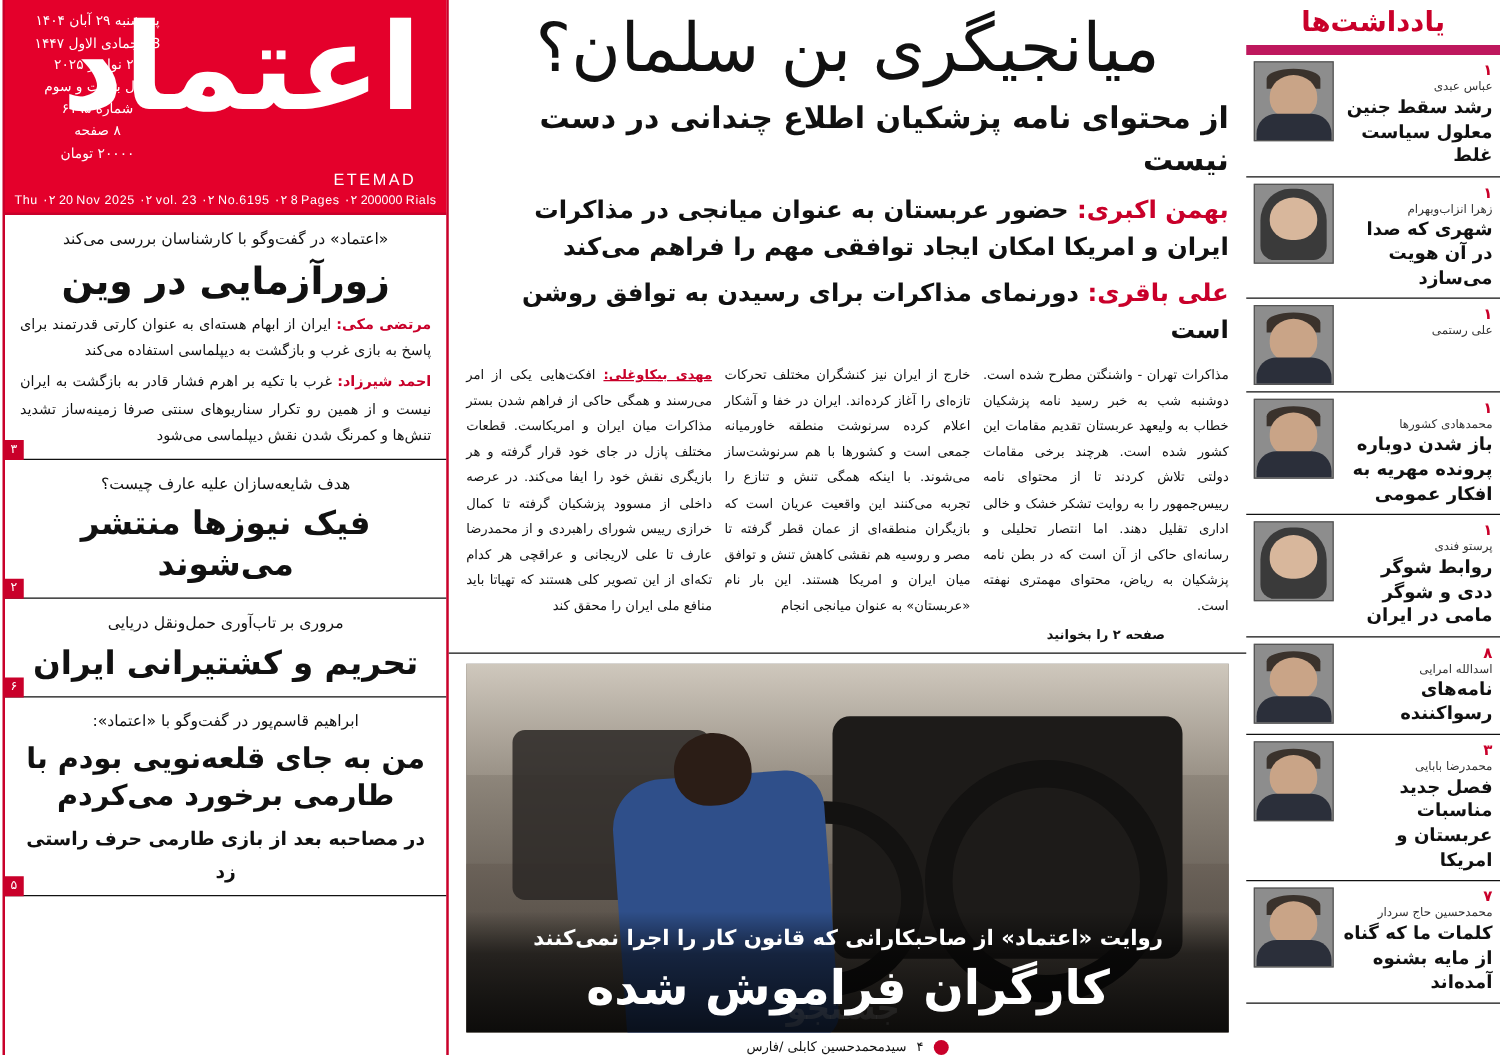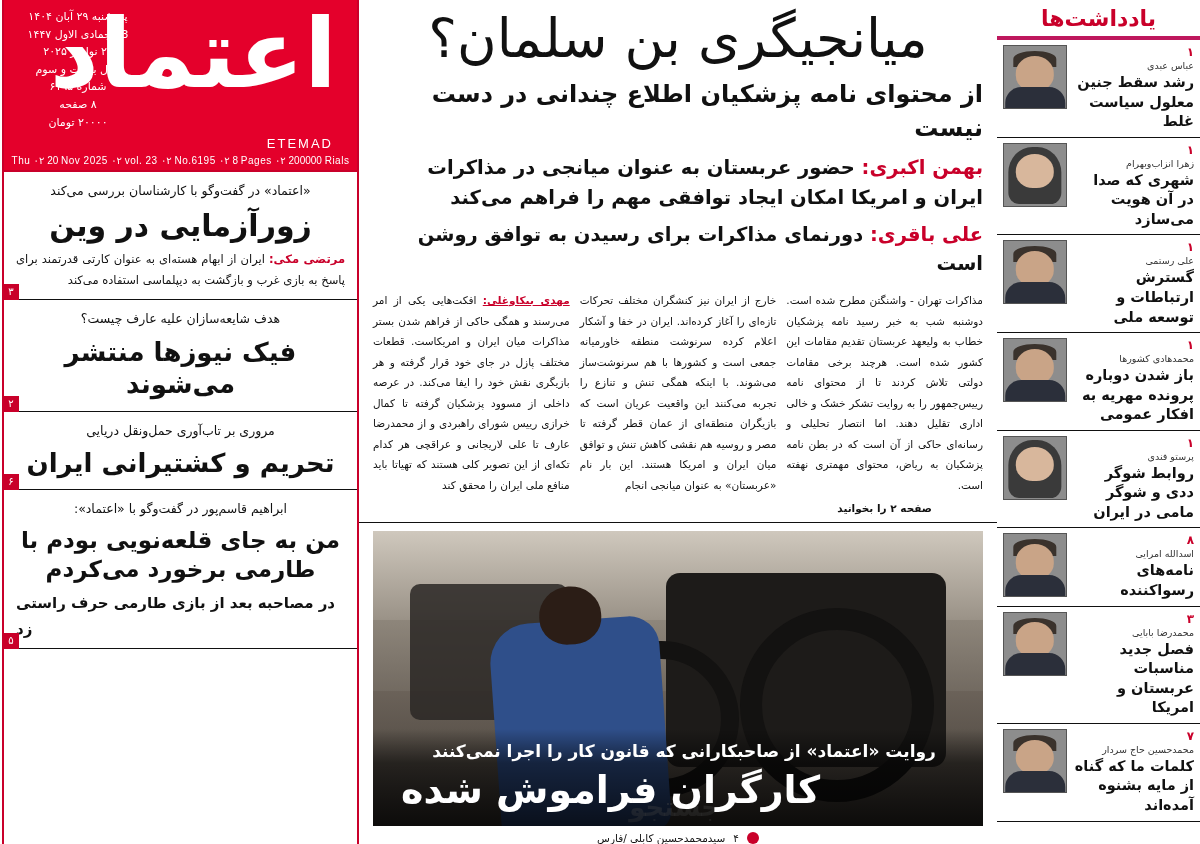--- a/index.html
+++ b/index.html
@@ -49,31 +49,31 @@
   .photo .sky{position:absolute;inset:0;background:
      linear-gradient(180deg,#b9b2a7 0%,#a59d91 14%,#8e867b 30%,#6e665d 58%,#4a443d 100%);}
   .photo .ground{position:absolute;left:0;right:0;bottom:0;height:46%;background:linear-gradient(180deg,#6b6259,#3f3a34);}
   .photo .wall{position:absolute;left:0;right:0;top:0;height:30%;background:linear-gradient(180deg,#cfc8bd,#9a9287);}
   .photo .bikeA{position:absolute;left:6%;top:18%;width:26%;height:46%;background:#2a2724;border-radius:10px;opacity:.85;}
   .photo .bikeB{position:absolute;right:6%;top:14%;width:46%;height:66%;background:#1d1b19;border-radius:14px;}
   .photo .wheel1{position:absolute;right:8%;bottom:8%;width:150px;height:150px;border:22px solid #131211;border-radius:50%;}
   .photo .wheel2{position:absolute;right:40%;bottom:10%;width:120px;height:120px;border:18px solid #131211;border-radius:50%;}
   .photo .worker{position:absolute;left:20%;top:30%;width:170px;height:215px;background:#2f4f8a;border-radius:40px 30px 18px 18px;transform:rotate(-4deg);}
   .photo .worker:after{content:"";position:absolute;left:52px;top:-34px;width:62px;height:58px;background:#2b1d16;border-radius:50% 50% 45% 45%;}
-  .photo .cap{position:absolute;left:0;right:0;bottom:0;padding:10px 16px 12px 28px;
+  .photo .cap{position:absolute;left:0;right:0;bottom:0;padding:10px 16px 12px 17px;
      background:linear-gradient(180deg,rgba(0,0,0,0) 0%,rgba(0,0,0,.55) 35%,rgba(0,0,0,.8) 100%);color:#fff;}
   .photo .cap .line1{font-size:17px;text-align:center;font-weight:bold;line-height:1.5;}
-  .photo .cap .line2{font-size:38px;text-align:left;font-weight:bold;line-height:1.2;margin-top:4px;}
+  .photo .cap .line2{font-size:38px;text-align:center;font-weight:bold;line-height:1.2;margin-top:4px;}
   .photo .watermark{position:absolute;left:42%;bottom:4px;font-size:26px;color:rgba(255,255,255,.35);font-weight:bold;}
   .credit{display:flex;align-items:center;justify-content:center;gap:8px;font-size:10.5px;padding:6px 0 0 0;}
   .credit .badge{display:inline-block;width:12px;height:12px;border-radius:50%;background:#c9002a;}
 
   
   .col-left{width:203px;height:844px;box-sizing:border-box;display:flex;flex-direction:column;}
-  .notes-head{color:#c9002a;font-size:22px;font-weight:bold;text-align:center;padding:6px 0 5px 0;border-bottom:4px solid #be185d;}
+  .notes-head{color:#c9002a;font-size:22px;font-weight:bold;text-align:center;padding:6px 0 5px 0;border-bottom:8px solid #be185d;}
   .note{display:flex;flex-direction:row;border-bottom:1px solid #111;padding:5px 6px;gap:6px;align-items:flex-start;min-height:0;}
   .note .txt{flex:1;text-align:right;}
   .note .num{color:#c9002a;font-size:12px;font-weight:bold;}
   .note .who{font-size:9.5px;color:#333;margin:1px 0 2px 0;}
   .note .tt{font-size:14.5px;font-weight:bold;line-height:1.35;}
   .note .ph{width:62px;height:62px;flex:0 0 62px;background:#8d8d8d;border:1px solid #555;position:relative;overflow:hidden;}
   .note .ph .face{position:absolute;left:50%;top:16%;transform:translateX(-50%);width:62%;height:56%;background:#c9a487;border-radius:50% 50% 45% 45%;}
   .note .ph .body{position:absolute;left:50%;bottom:0;transform:translateX(-50%);width:96%;height:34%;background:#2b2f3a;border-radius:16px 16px 0 0;}
   .note .ph.f .face{background:#d8b79c;}
   .note .ph.f .scarf{position:absolute;left:50%;top:6%;transform:translateX(-50%);width:86%;height:92%;background:#3a3a3a;border-radius:45% 45% 20% 20%;}
@@ -110,21 +110,20 @@
       <div class="ph f">
           <div class="scarf"></div>
           <div class="face"></div>
         </div>
     </div>
 
     <div class="note">
       <div class="txt">
         <div class="num">۱</div>
         <div class="who">علی رستمی</div>
-        <div class="tt">گسترش ارتباطات و توسعه ملی</div>
       </div>
       <div class="ph">
           <div class="hair"></div>
           <div class="face"></div>
           <div class="body"></div>
         </div>
     </div>
 
     <div class="note">
       <div class="txt">
@@ -258,36 +257,40 @@
       <div class="mast-bottom">Thu  ۰۲  20 Nov 2025  ۰۲  vol. 23  ۰۲  No.6195  ۰۲  8 Pages  ۰۲  200000  Rials</div>
     </div>
 
     <div class="story">
       <div class="kicker">«اعتماد» در گفت‌وگو با کارشناسان بررسی می‌کند</div>
       <h2>زورآزمایی در وین</h2>
       <p>
         <span class="red">مرتضی مکی:</span>
         <span>ایران از ابهام هسته‌ای به عنوان کارتی قدرتمند برای پاسخ به بازی غرب و بازگشت به دیپلماسی استفاده می‌کند</span>
       </p>
+      <p>
+        <span class="red">احمد شیرزاد:</span>
+        <span>غرب با تکیه بر اهرم فشار قادر به بازگشت به ایران نیست و از همین رو تکرار سناریوهای سنتی صرفا زمینه‌ساز تشدید تنش‌ها و کمرنگ شدن نقش دیپلماسی می‌شود</span>
+      </p>
       <span class="pagebadge l">۳</span>
     </div>
 
     <div class="story">
       <div class="kicker">هدف شایعه‌سازان علیه عارف چیست؟</div>
       <h2 class="sm">فیک نیوزها منتشر می‌شوند</h2>
       <span class="pagebadge l">۲</span>
     </div>
 
     <div class="story">
       <div class="kicker">مروری بر تاب‌آوری حمل‌ونقل دریایی</div>
       <h2 class="sm">تحریم و کشتیرانی ایران</h2>
       <span class="pagebadge l">۶</span>
     </div>
 
     <div class="story">
       <div class="kicker">ابراهیم قاسم‌پور در گفت‌وگو با «اعتماد»:</div>
       <h2 class="xs">من به جای قلعه‌نویی بودم با طارمی برخورد می‌کردم</h2>
-      <div class="kicker" style="text-align:left;font-size:15px;font-weight:bold;margin-top:6px;">در مصاحبه بعد از بازی طارمی حرف راستی زد</div>
+      <div class="kicker" style="text-align:center;font-size:15px;font-weight:bold;margin-top:6px;">در مصاحبه بعد از بازی طارمی حرف راستی زد</div>
       <span class="pagebadge l">۵</span>
     </div>
   </div>
 
 </div>
 
 </body></html>

